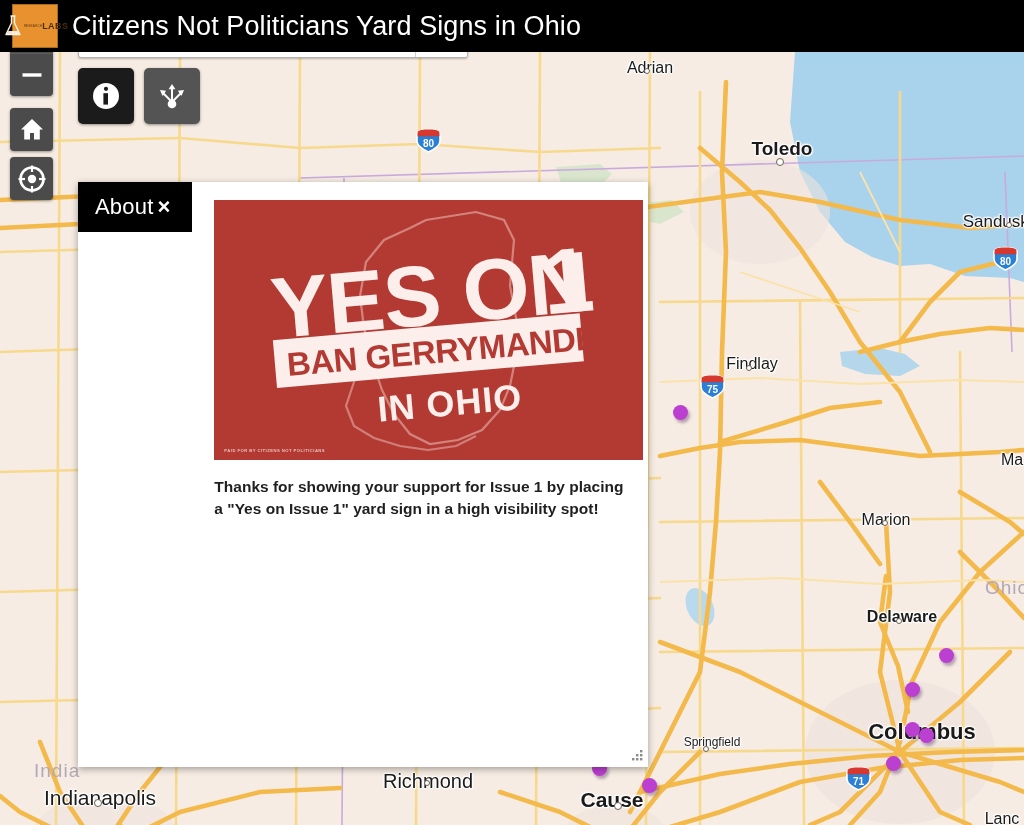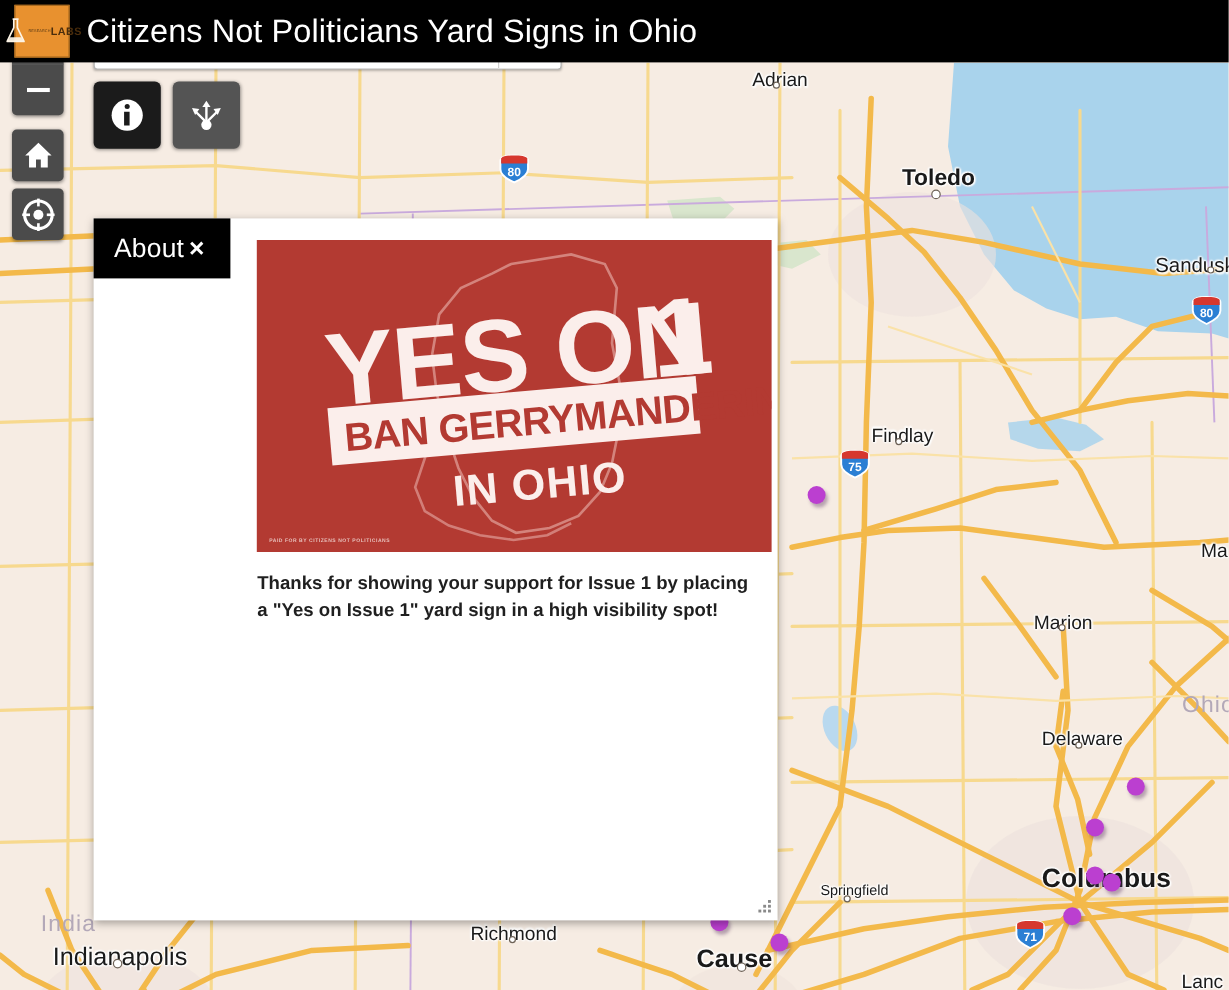--- a/index.html
+++ b/index.html
@@ -292,28 +292,28 @@
         <div class="city-label" style="font-size: 19px; font-weight: bold; left: 782px; top: 86px; transform: translateX(-50%); text-align: center;">Toledo</div>
         <div class="city-dot" style="left: 776px; top: 106px;"></div>
         <div class="city-label" style="font-size: 17px; font-weight: normal; left: 1000px; top: 160px; transform: translateX(-50%);">Sandusky</div>
         <div class="city-dot sm" style="left: 1006px; top: 170px;"></div>
         <div class="city-label" style="font-size: 16px; font-weight: normal; left: 650px; top: 7px; transform: translateX(-50%);">Adrian</div>
         <div class="city-dot sm" style="left: 644px; top: 16px;"></div>
         <div class="city-label" style="font-size: 16px; font-weight: normal; left: 752px; top: 303px; transform: translateX(-50%);">Findlay</div>
         <div class="city-dot sm" style="left: 746px; top: 313px;"></div>
         <div class="city-label" style="font-size: 16px; font-weight: normal; left: 886px; top: 459px; transform: translateX(-50%);">Marion</div>
         <div class="city-dot sm" style="left: 882px; top: 468px;"></div>
-        <div class="city-label" style="font-size: 16px; font-weight: normal; left: 902px; top: 556px; transform: translateX(-50%);">Delaware</div>
+        <div class="city-label" style="font-size: 16px; font-weight: bold; left: 902px; top: 556px; transform: translateX(-50%);">Delaware</div>
         <div class="city-dot sm" style="left: 896px; top: 566px;"></div>
         <div class="city-label" style="font-size: 22px; font-weight: bold; left: 922px; top: 667px; transform: translateX(-50%);">Columbus</div>
         <div class="city-label" style="font-size: 12px; font-weight: normal; left: 712px; top: 683px; transform: translateX(-50%);">Springfield</div>
         <div class="city-dot sm" style="left: 703px; top: 694px;"></div>
         <div class="city-label" style="font-size: 21px; font-weight: bold; left: 612px; top: 736px; transform: translateX(-50%);">Cause</div>
         <div class="city-dot" style="left: 614px; top: 750px;"></div>
-        <div class="city-label" style="font-size: 16px; font-weight: normal; left: 428px; top: 718px; transform: translateX(-50%);">Richmond</div>
+        <div class="city-label" style="font-size: 20px; font-weight: normal; left: 428px; top: 718px; transform: translateX(-50%);">Richmond</div>
         <div class="city-dot sm" style="left: 424px; top: 728px;"></div>
         <div class="city-label" style="font-size: 21px; font-weight: normal; left: 100px; top: 734px; transform: translateX(-50%);">Indianapolis</div>
         <div class="city-dot" style="left: 94px; top: 747px;"></div>
         <div class="city-label" style="font-size: 16px; font-weight: normal; left: 1002px; top: 758px; transform: translateX(-50%);">Lanc</div>
         <div class="city-label" style="font-size: 16px; font-weight: normal; left: 1012px; top: 399px; transform: translateX(-50%);">Ma</div>
         <div class="state-label" style="left: 985px; top: 525px;">Ohio</div>
         <div class="state-label" style="left: 34px; top: 708px;">India</div>
         <div class="shield" style="left: 415px; top: 75px;">
           <svg width="27" height="27" viewBox="0 0 27 27">
             <path d="M2 7 C2 4 6 2.5 13.5 2.5 C21 2.5 25 4 25 7 L25 14 C25 19 19 22.5 13.5 25 C8 22.5 2 19 2 14 Z" fill="#2b7fd4" stroke="#fff" stroke-width="1.6"></path>

